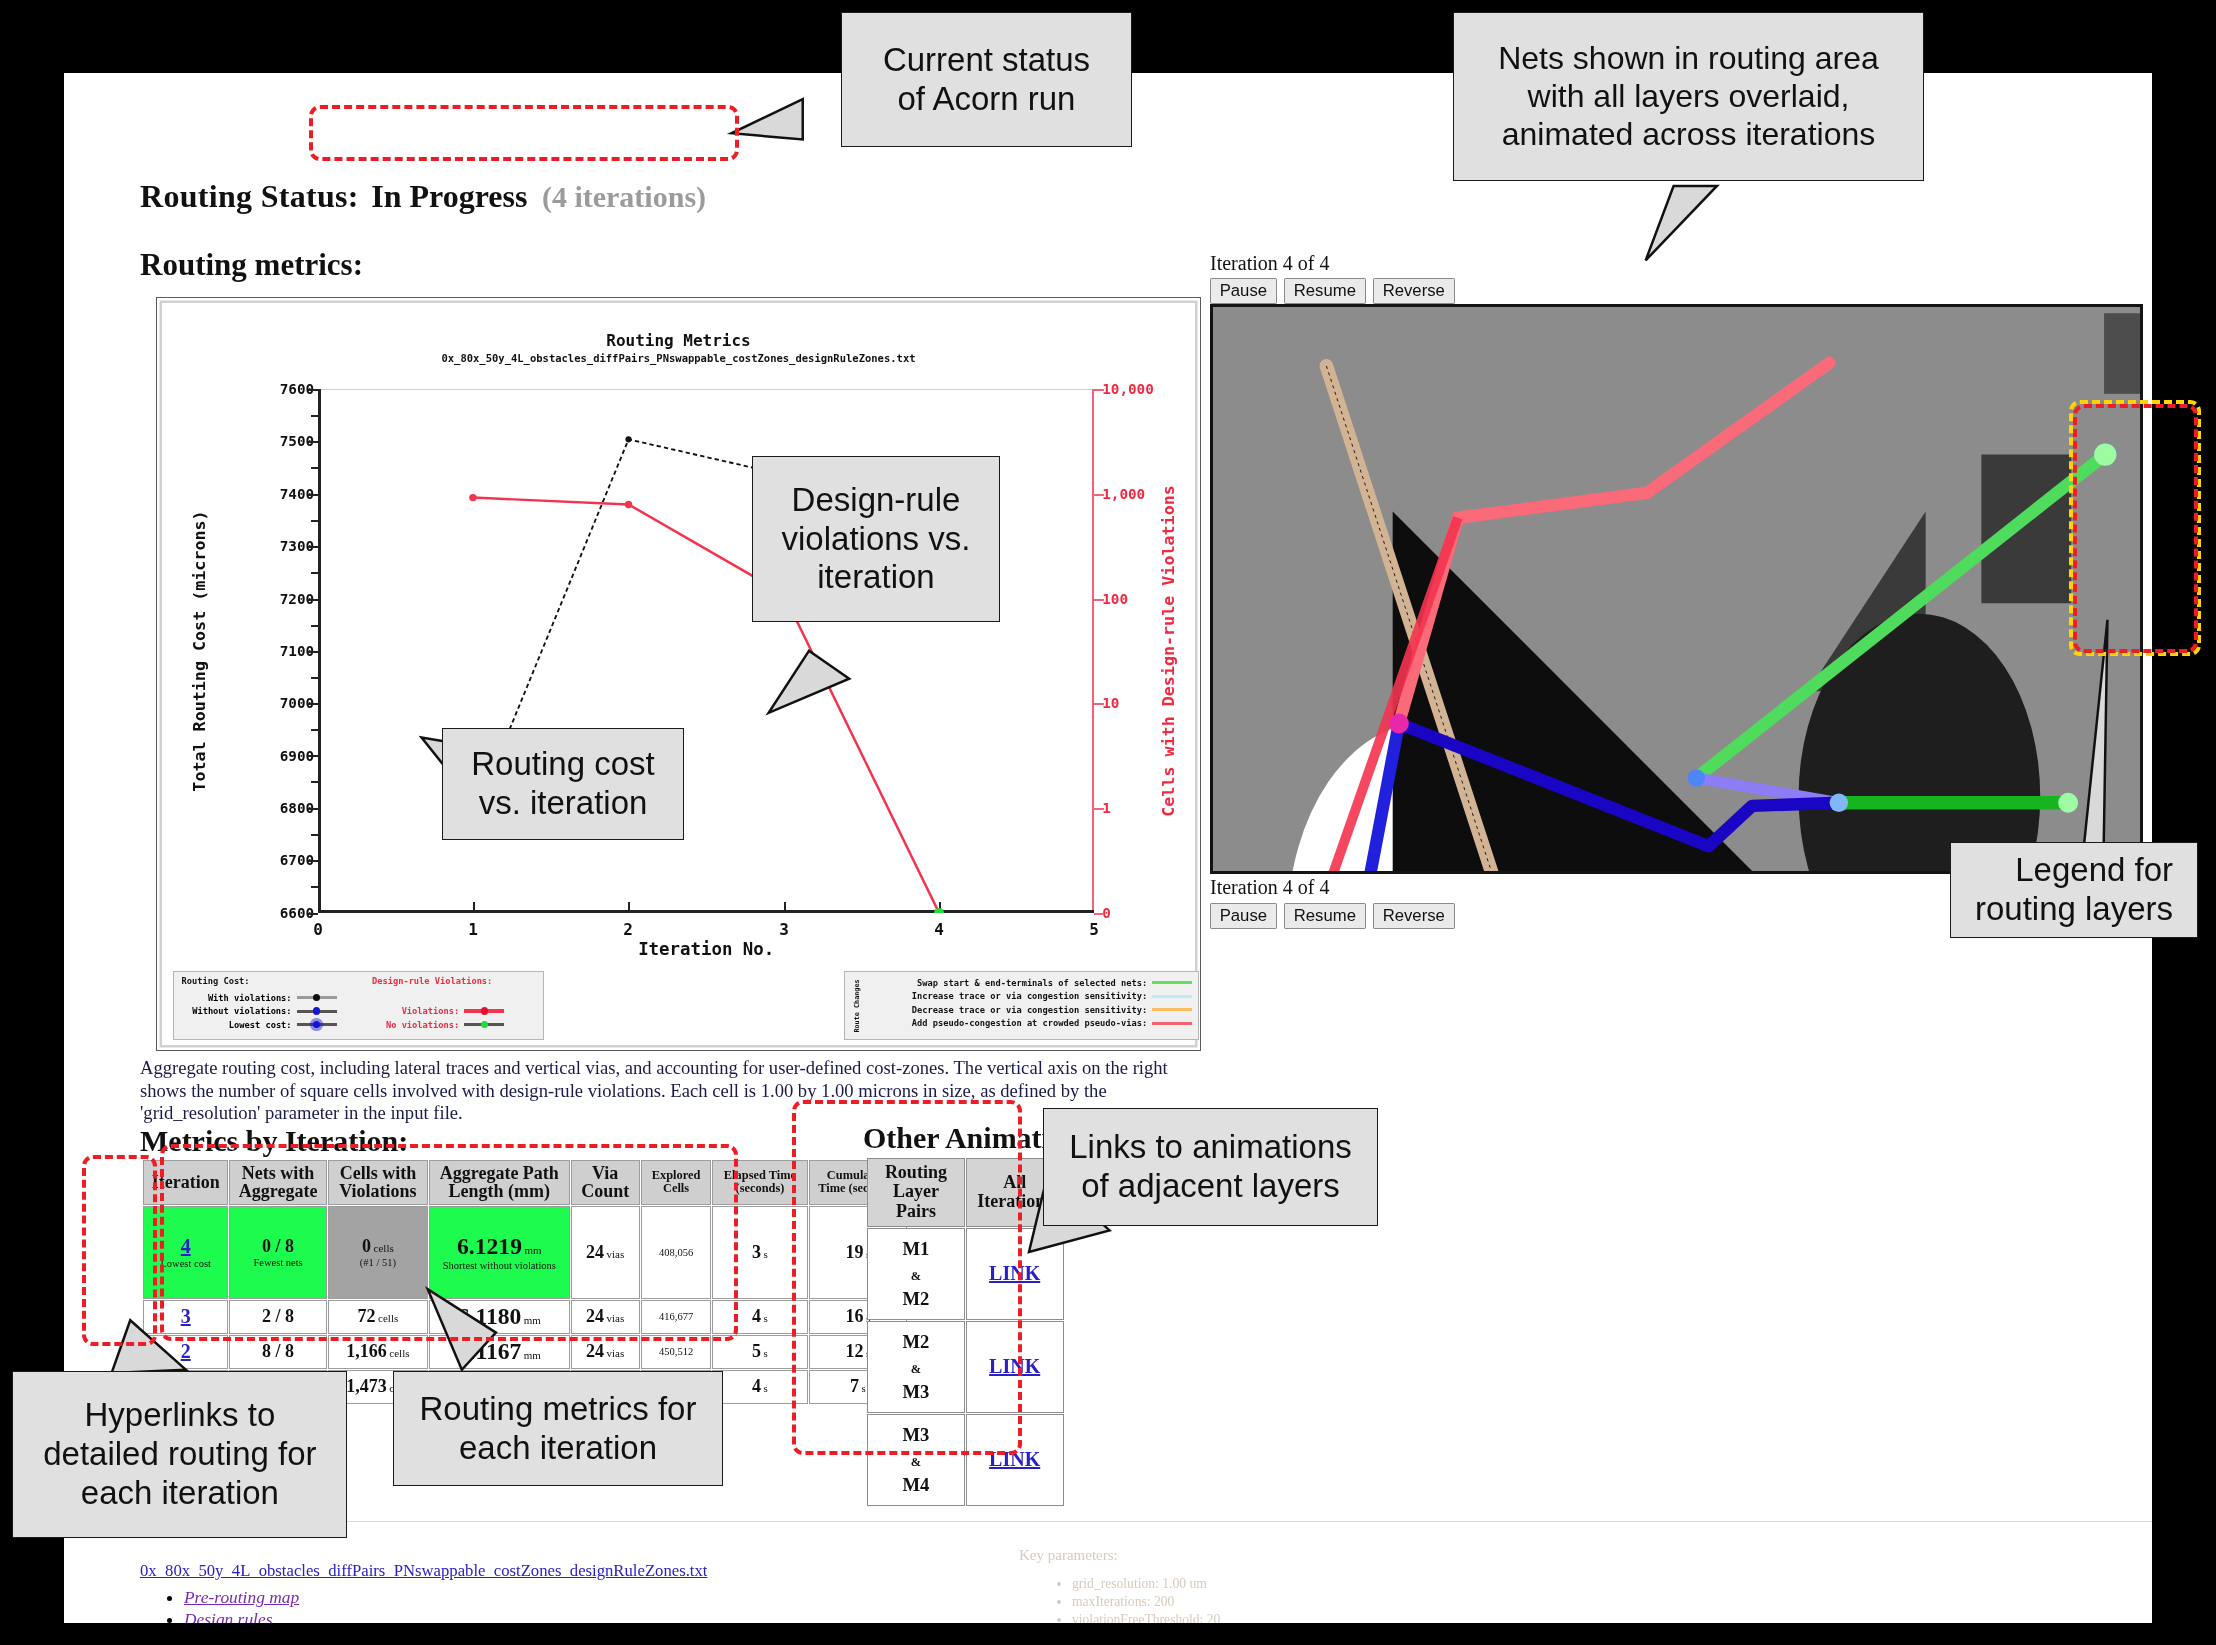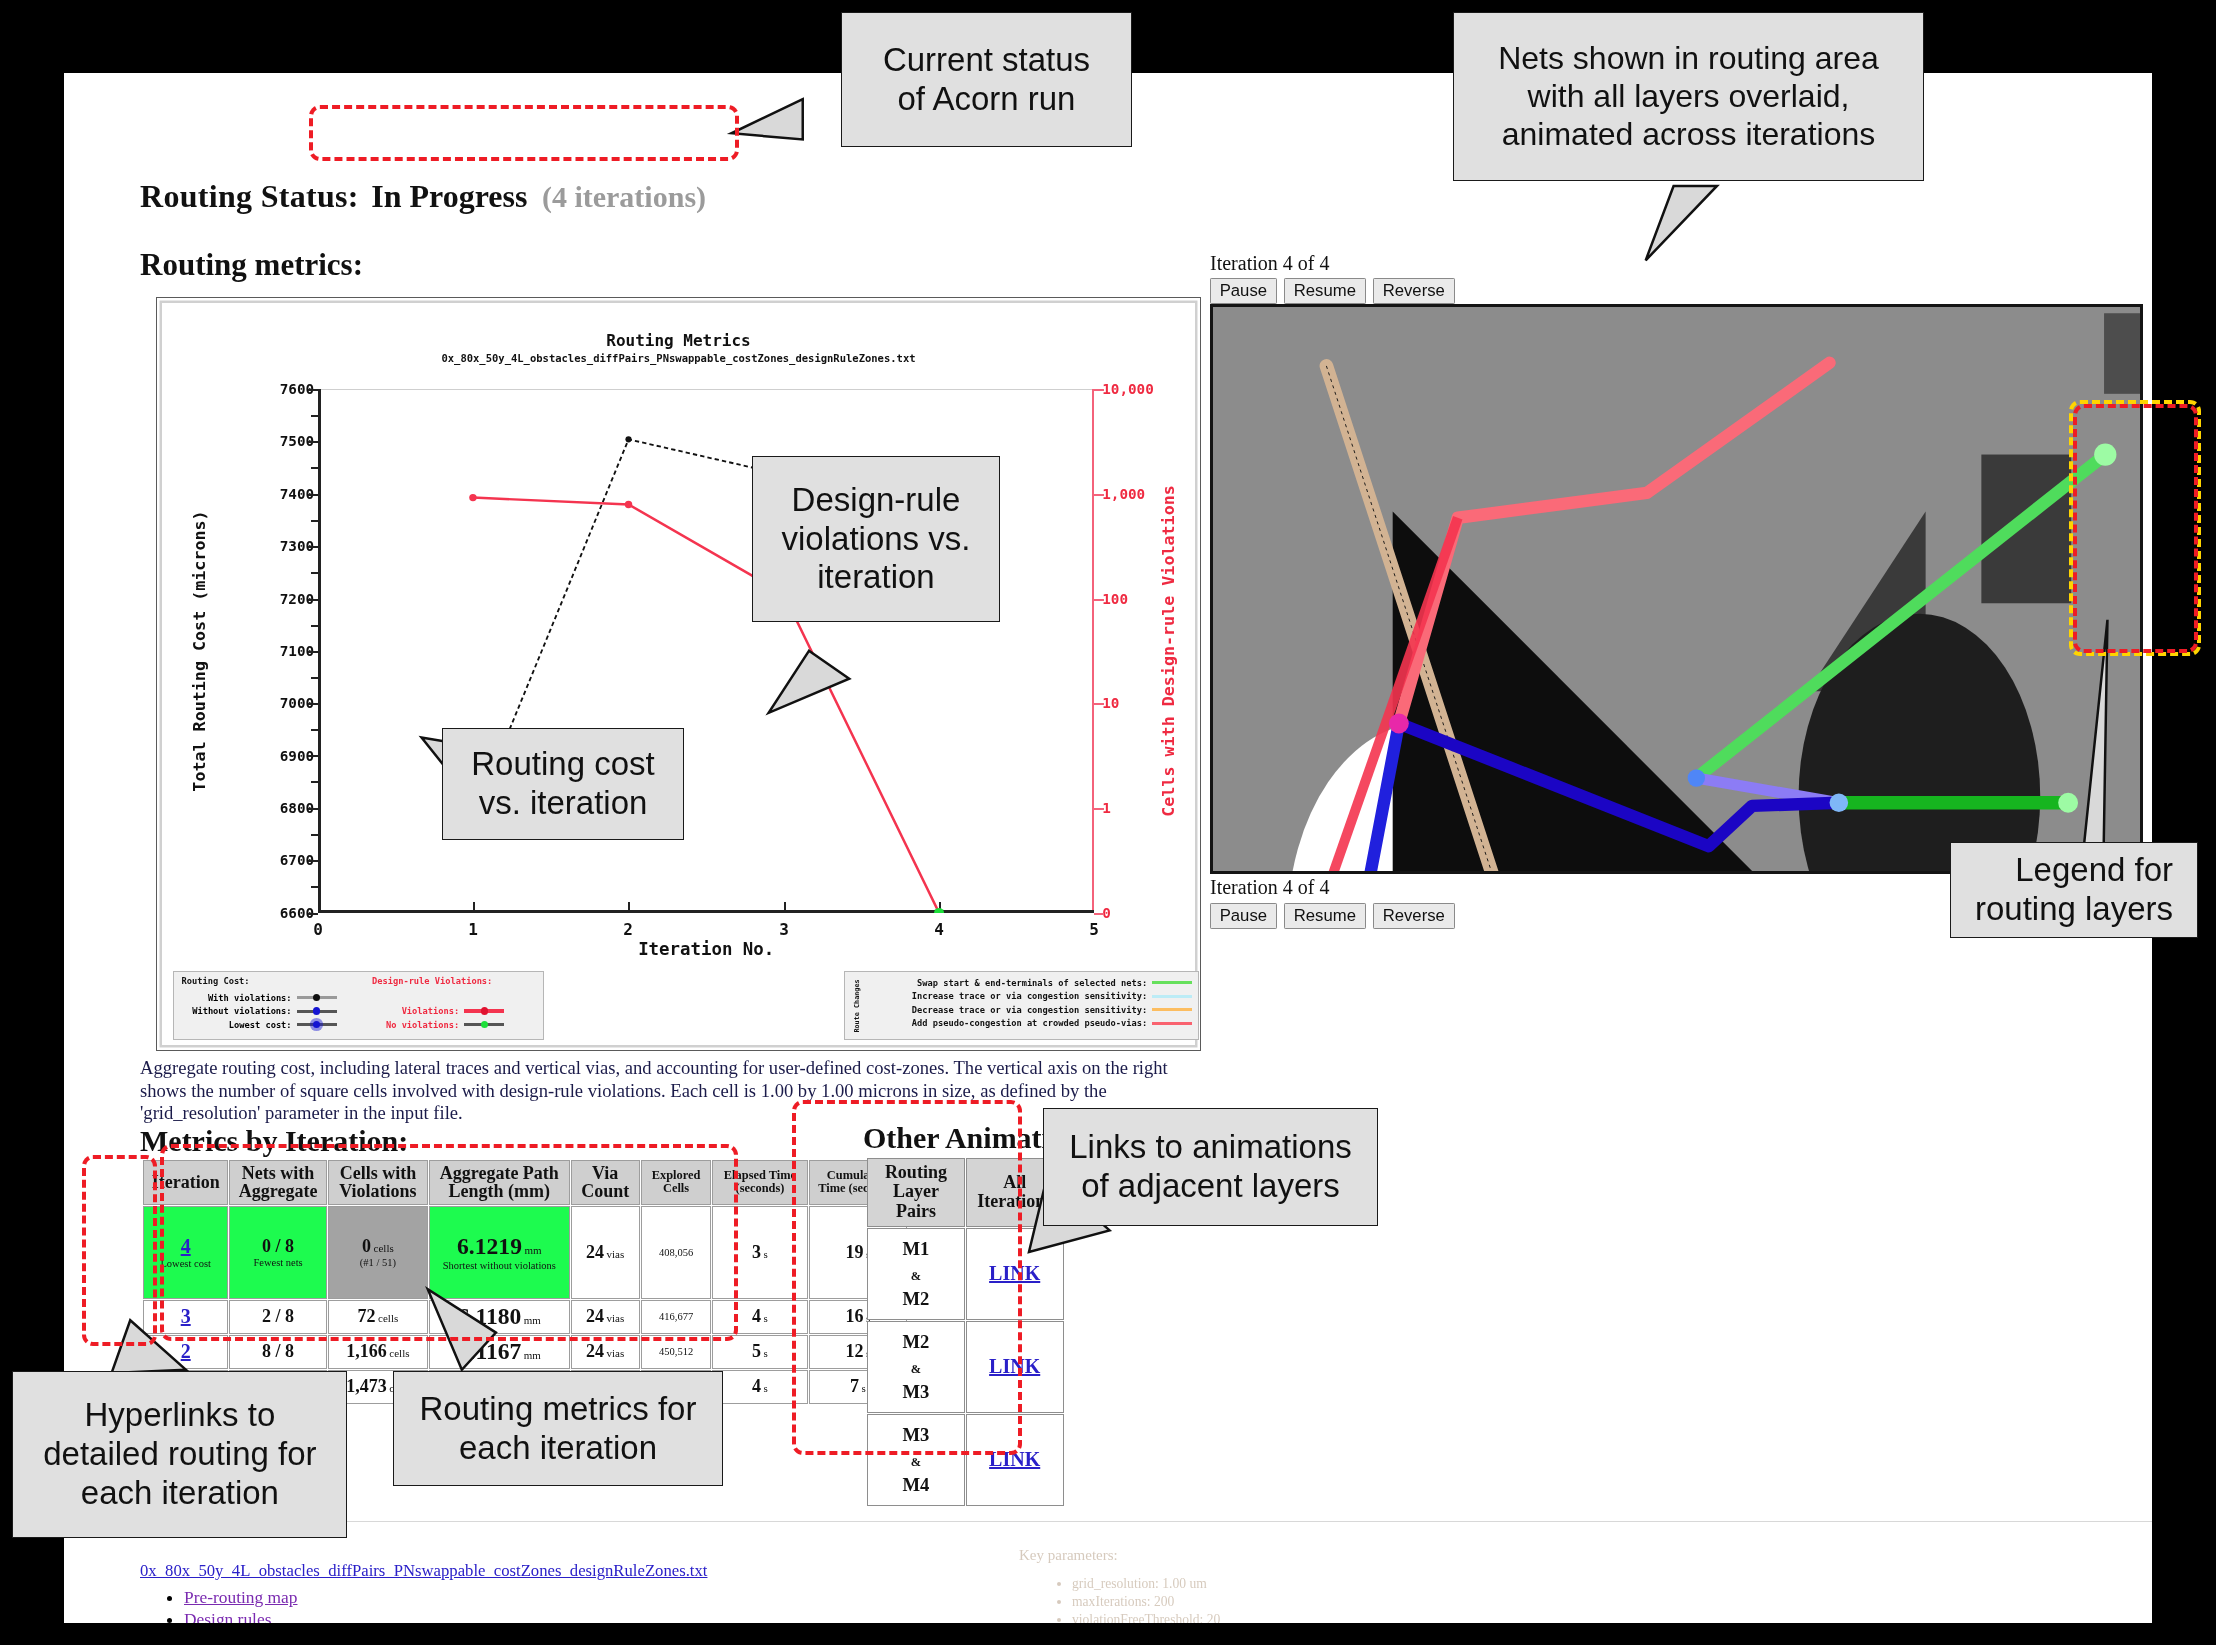--- a/index.html
+++ b/index.html
@@ -114,21 +114,21 @@
   .amp{font-size:12.4px;}
 
   
   .hr{position:absolute;left:0;right:0;top:1448px;height:1.2px;background:#d8d8d8;}
   .botlink{position:absolute;left:76px;top:1488px;
     color:#2a20c8;text-decoration:underline;font-size:16.7px;
     font-family:"Liberation Serif",serif;}
   .ul{position:absolute;left:99px;top:1513px;margin:0;padding-left:21px;
     font-family:"Liberation Serif",serif;font-size:17.4px;}
   .ul li{margin:1.2px 0;}
-  .ul a{color:#7a2ab0;text-decoration:underline;}
+  .ul a{color:#7a2ab0;text-decoration:underline;font-style:italic;}
   .keyp{position:absolute;left:955px;top:1474px;
     font-family:"Liberation Serif",serif;font-size:15px;color:#c9b9a8;opacity:.75;}
   .keyp ul{margin:11px 0 0 37px;padding-left:16px;font-size:13.6px;line-height:1.32;}
 
   
   .dash{position:absolute;border:4.3px dashed #ee1c25;border-radius:11px;pointer-events:none;}
   .dash2{position:absolute;border:4.3px dashed #ffd400;border-radius:11px;pointer-events:none;}
   .callout{position:absolute;background:#e0e0e0;border:1.9px solid #1a1a1a;
     font-family:"Liberation Sans",sans-serif;font-size:33px;color:#111;
     text-align:center;line-height:1.18;display:flex;align-items:center;justify-content:center;

